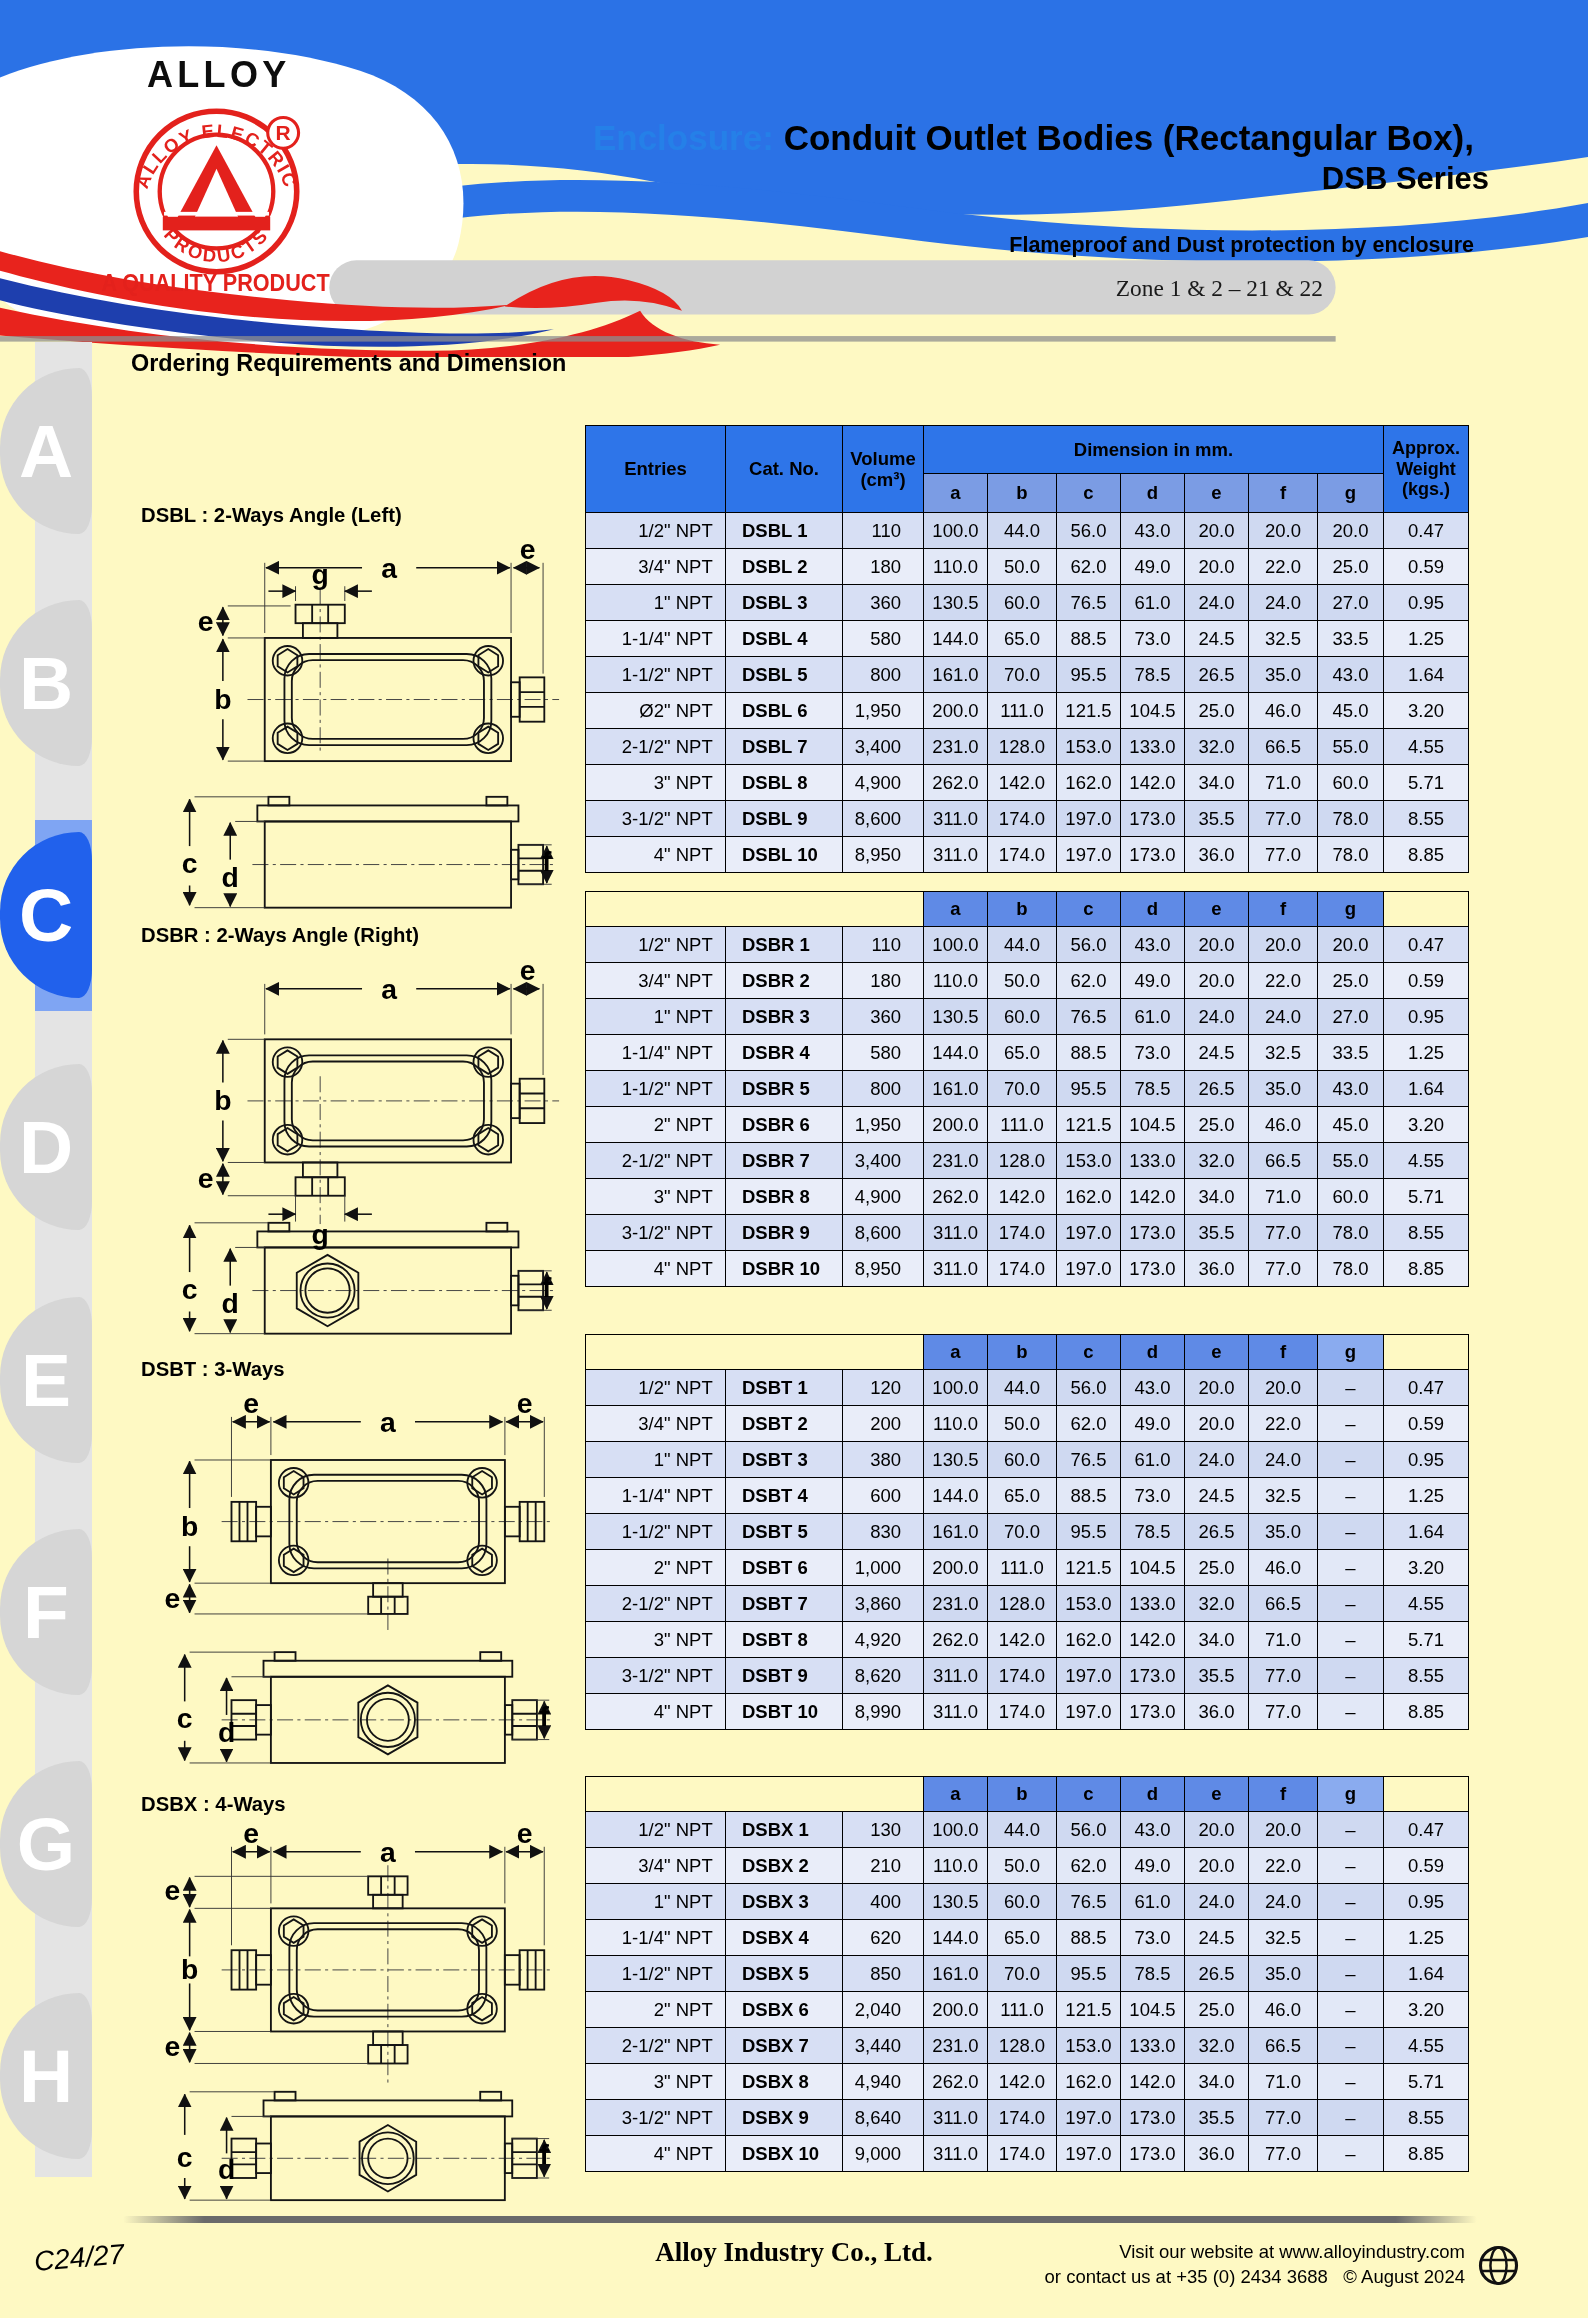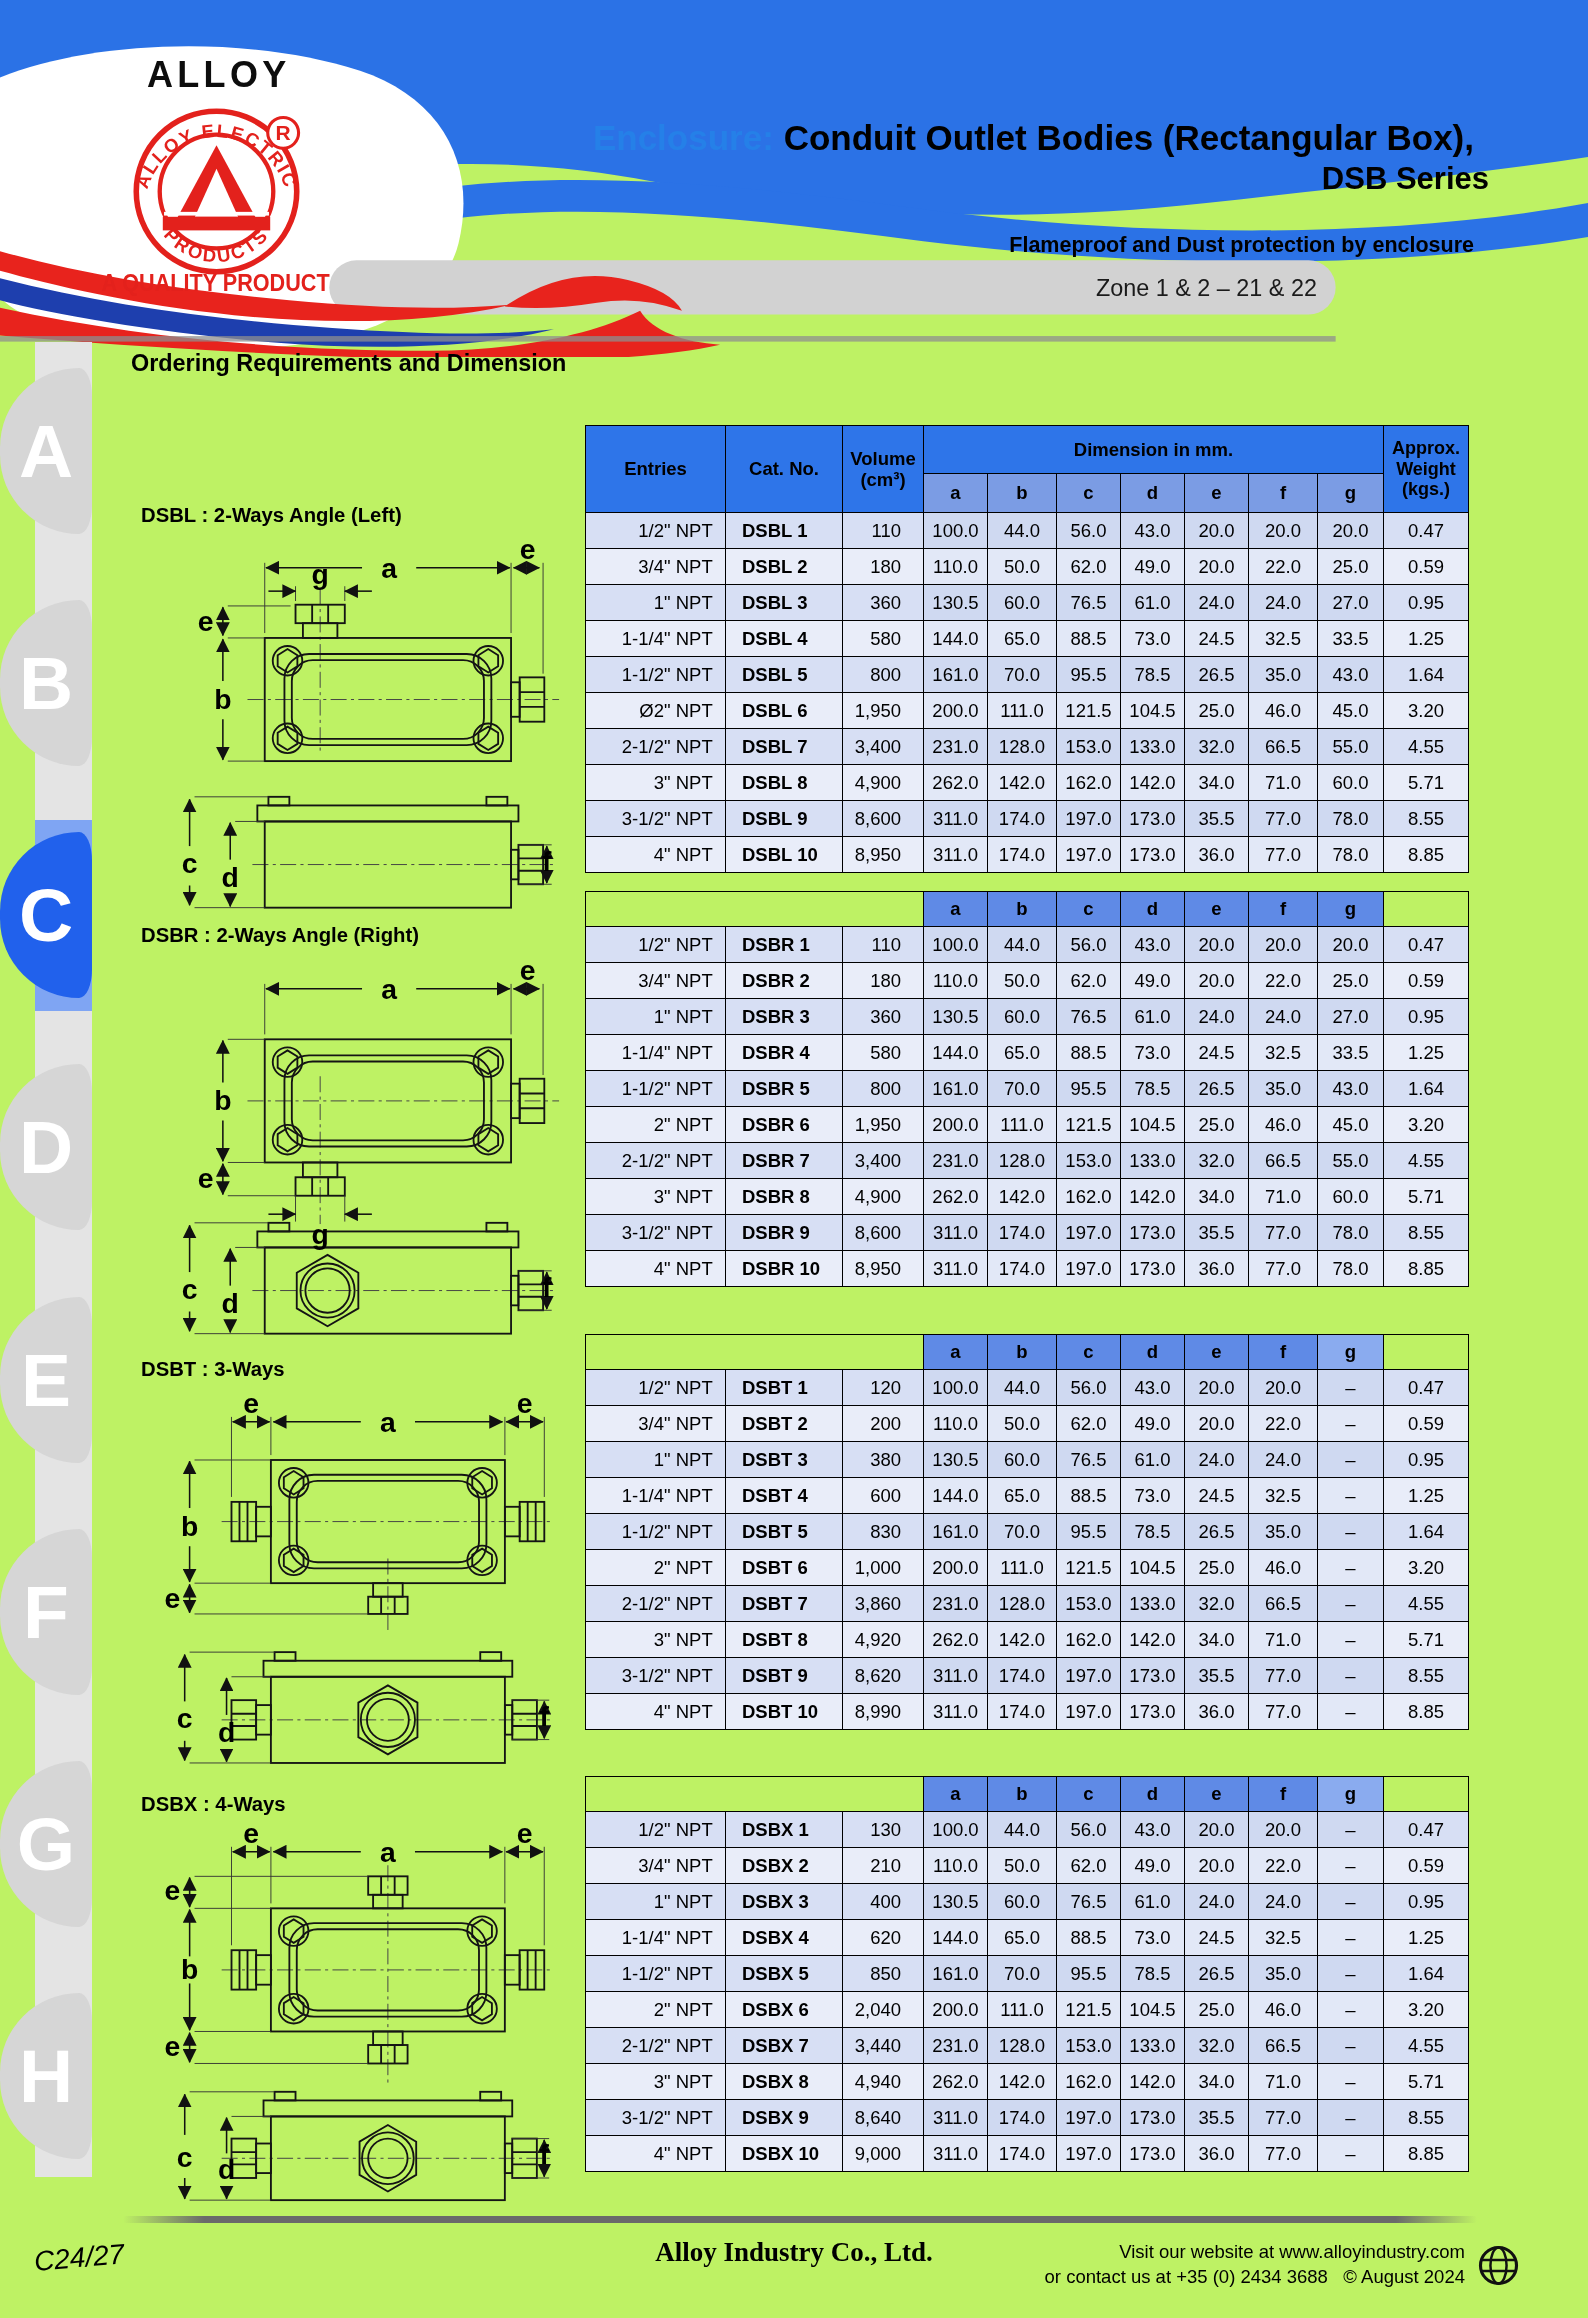--- a/index.html
+++ b/index.html
@@ -1,29 +1,29 @@
 <!DOCTYPE html>
 <html style="font-size:9.9px"><head>
 <meta charset="utf-8">
 <style>
   html,body{margin:0;padding:0;background:#ffffff;}
-  #page{position:relative;width:1588px;height:2319px;background:#bef264;overflow:hidden;
+  #page{position:relative;width:1588px;height:2319px;background:#fef9c3;overflow:hidden;
         font-family:"Liberation Sans",sans-serif;color:#000;}
 
   
   #hdr-svg{position:absolute;left:0;top:0;}
   .brand{position:absolute;left:147px;top:54px;font-size:36px;font-weight:800;letter-spacing:4.3px;color:#0d0d0d;}
   #seal{position:absolute;left:127px;top:102px;}
   .tagline{position:absolute;left:80px;top:270px;width:271px;text-align:center;
            font-size:23px;font-weight:800;color:#e3211c;transform:scaleX(.94);}
   .title-l1{position:absolute;right:114px;top:118px;font-size:35px;font-weight:800;white-space:nowrap;}
   .title-l1 .blue{color:#2580e8;margin-right:9.9px;}
   .title-l2{position:absolute;right:99px;top:161px;font-size:31px;font-weight:800;}
   .subtitle{position:absolute;right:114px;top:233px;font-size:21.5px;font-weight:800;}
-  .zone{position:absolute;right:271px;top:275px;font-size:23.4px;color:#1a1a1a;}
+  .zone{position:absolute;right:265px;top:275px;font-size:23.4px;color:#1a1a1a;font-family:Liberation Serif, serif;}
 
   
   .side-band{position:absolute;left:35px;top:342px;width:57px;height:1835px;background:#e4e4e4;}
   .side-hi{position:absolute;left:35px;top:820px;width:57px;height:191px;background:#7fa5f3;}
   .side-tab{position:absolute;left:0;width:92px;height:166px;background:#d6d6d6;
             border-radius:83px 13.5px 13.5px 83px / 83px 29.6px 29.6px 83px;
             display:flex;align-items:center;justify-content:center;
             font-size:75px;font-weight:800;color:#ffffff;}
   .side-tab.active{background:#2161ec;}
 

